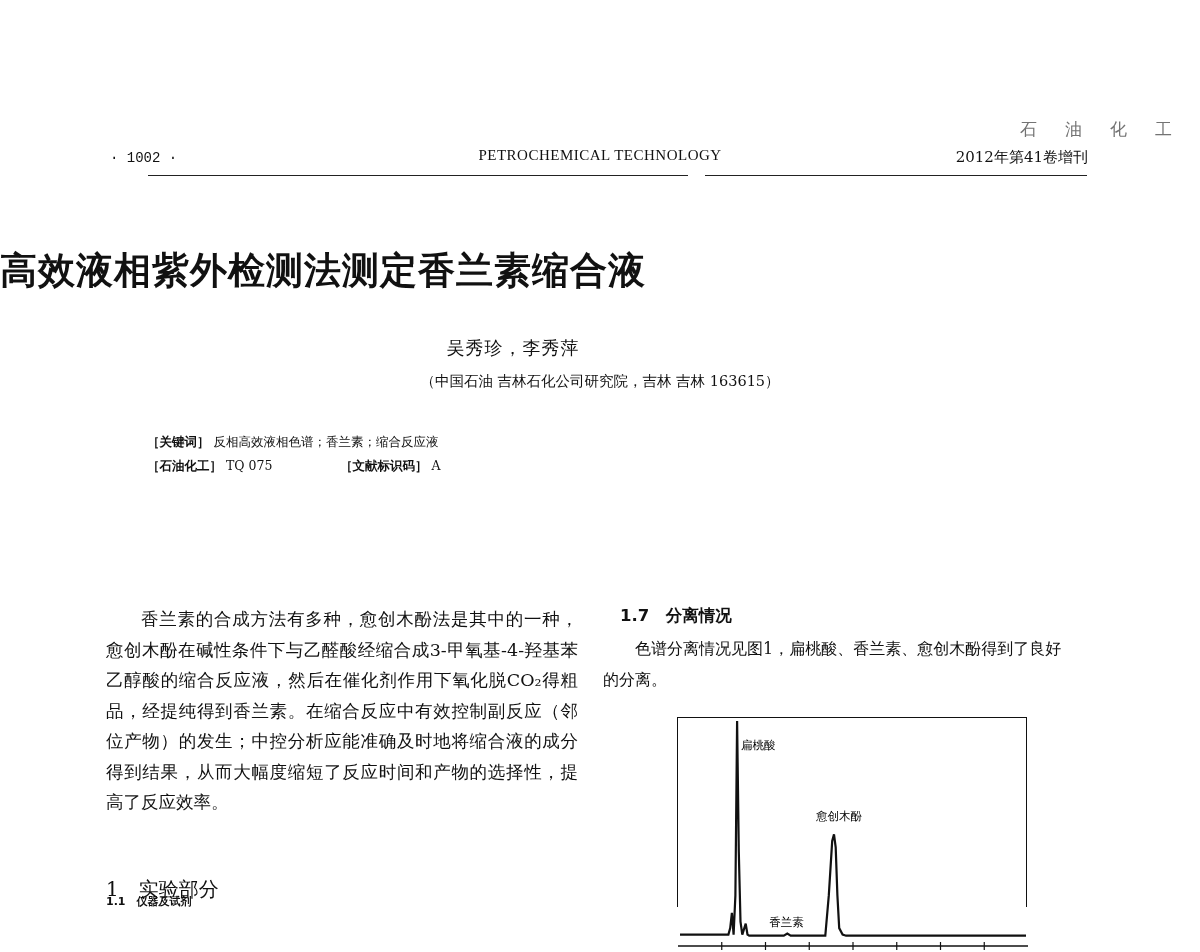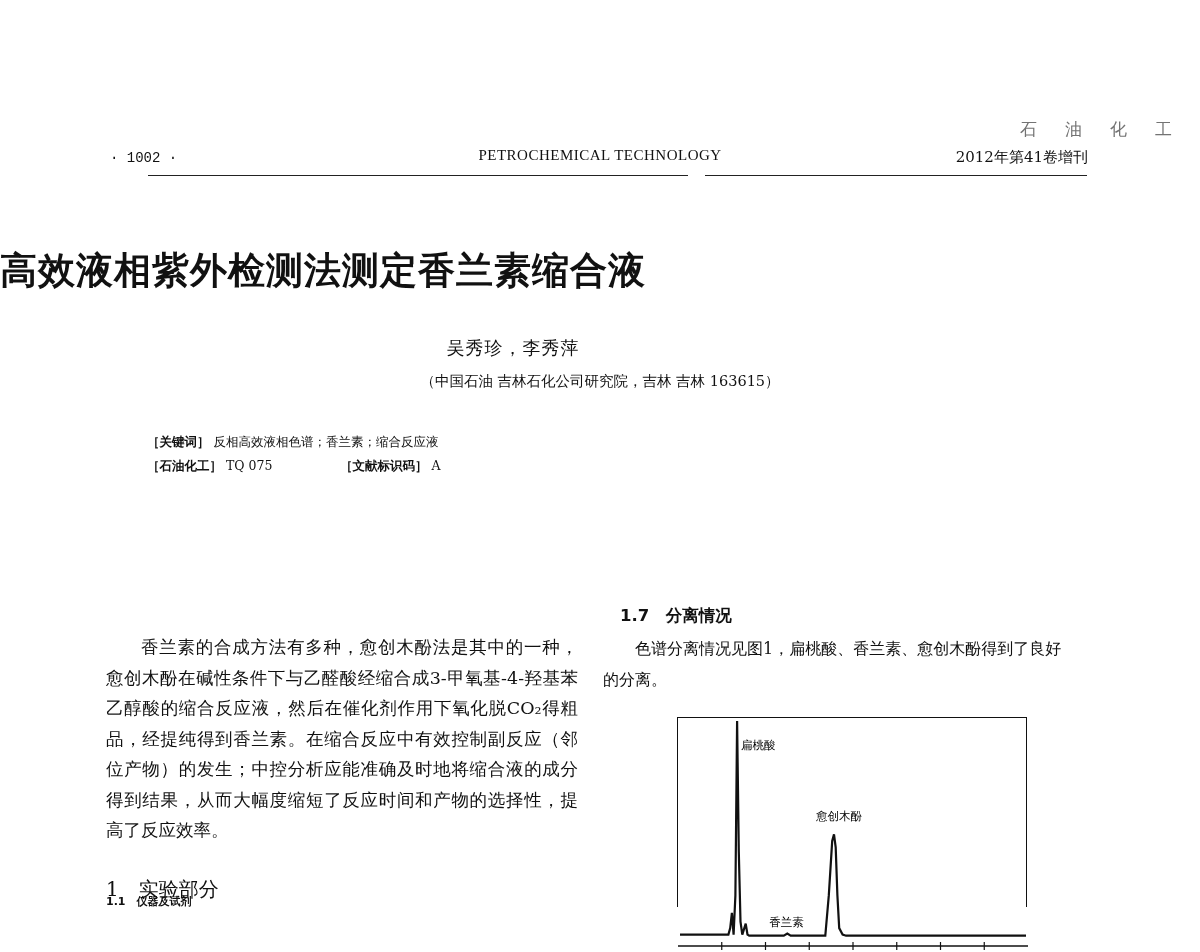--- a/index.html
+++ b/index.html
@@ -10,21 +10,21 @@
   .hdr-page { left:110px; top:150px; font-size:14px; font-family:Liberation Mono, monospace;text-align:center; }
   .hdr-en { left:0; width:1200px; top:147px; text-align:center; font-size:15px; font-family:Liberation Serif, serif; letter-spacing:0.5px; }
   .hdr-issue { right:112px; top:148px; font-size:15px; }
   .rule { height:1px; background:#222; }
   .title { left:0; width:1200px; top:246px; text-align:left; font-size:37px; font-weight:bold;
            font-family:"DejaVu Sans", sans-serif; letter-spacing:1px; }
   .authors { left:0; width:1026px; top:336px; text-align:center; font-size:18px; letter-spacing:1px; }
   .affil { left:0; width:1200px; top:372px; text-align:center; font-size:14.5px; }
   .abstract { left:147px; width:905px; top:430px; font-size:12.5px; line-height:23.5px; }
   .abstract b { font-family:"DejaVu Sans", sans-serif; font-weight:bold; }
-  .col-left { left:106px; width:472px; top:632px; font-size:17.5px; line-height:30.5px; text-align:justify; }
+  .col-left { left:106px; width:472px; top:604px; font-size:17.5px; line-height:30.5px; text-align:justify; }
   .indent { text-indent:2em; }
   .sec1 { left:106px; top:876px; font-size:20px; }
   .sec11 { left:106px; top:894px; font-size:11px; font-weight:bold; font-family:"DejaVu Sans", sans-serif; }
   .sec22 { left:620px; top:605px; font-size:16.5px; font-weight:bold; font-family:"DejaVu Sans", sans-serif; }
   .col-right { left:603px; width:470px; top:634px; font-size:16px; line-height:30.5px; }
   .chart { left:677px; top:717px; width:350px; height:190px; border:1.5px solid #111; border-bottom:none; box-sizing:border-box; }
   .chart svg { position:absolute; left:0; top:0; }
   .plabel { font-size:11.5px; font-family:"DejaVu Sans", sans-serif; }
 </style>
 </head>

